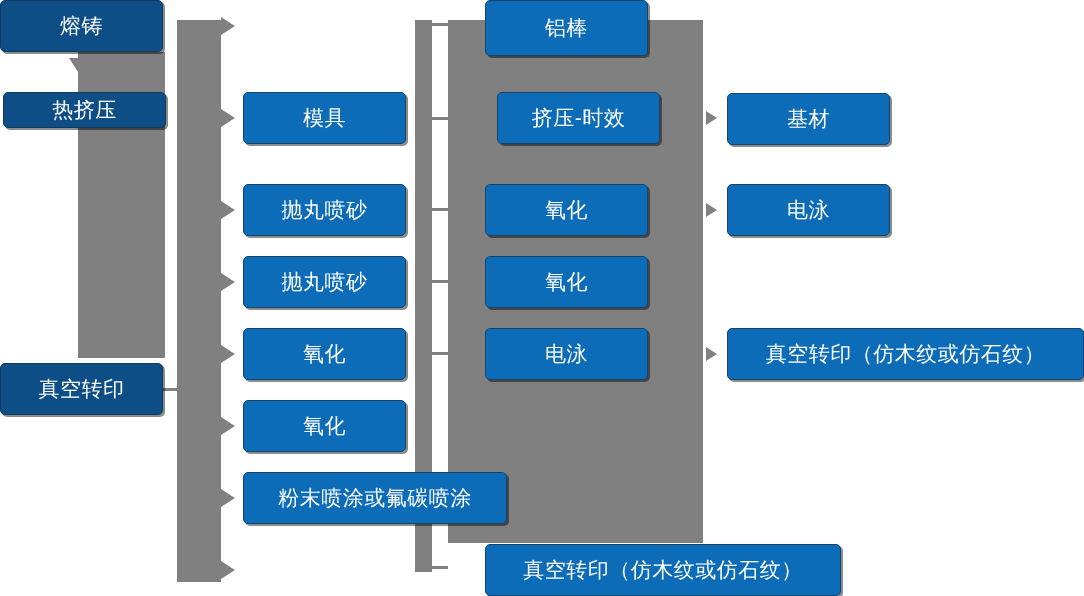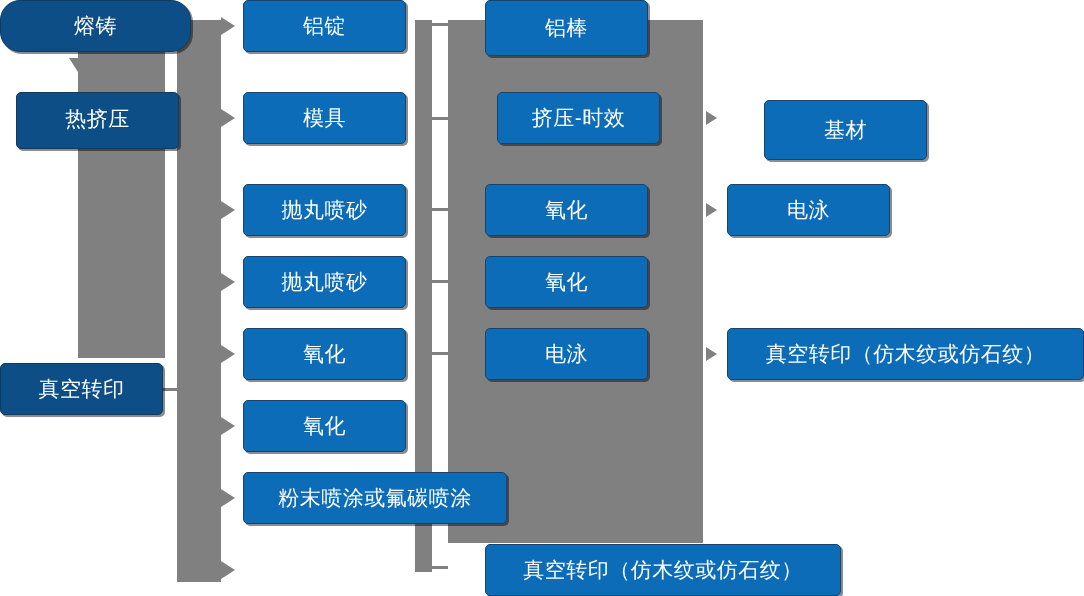--- a/index.html
+++ b/index.html
@@ -108,33 +108,30 @@
   <div class="stem" style="left:432px; top:117px; width:16px;"></div>
   <div class="stem" style="left:432px; top:208px; width:16px;"></div>
   <div class="stem" style="left:432px; top:280px; width:16px;"></div>
   <div class="stem" style="left:432px; top:352px; width:16px;"></div>
   <div class="stem" style="left:432px; top:566px; width:16px;"></div>
 
   <div class="small-arrow-right" style="left:706px; top:111px;"></div>
   <div class="small-arrow-right" style="left:706px; top:203px;"></div>
   <div class="small-arrow-right" style="left:706px; top:347px;"></div>
 
-  <div class="box dark" style="left:0px; top:0px; width:191px; height:52px;border-radius:20px;">
+  <div class="box dark" style="left:0px; top:0px; width:163px; height:52px;">
     <span class="lbl">熔铸</span>
   </div>
-  <div class="box dark" style="left:16px; top:92px; width:163px; height:57px;font-family:Liberation Mono, monospace;">
+  <div class="box dark" style="left:3px; top:92px; width:163px; height:36px;">
     <span class="lbl">热挤压</span>
   </div>
   <div class="box dark" style="left:0px; top:363px; width:163px; height:52px;">
     <span class="lbl">真空转印</span>
   </div>
 
-  <div class="box mid" style="left:243px; top:0px; width:163px; height:52px;">
-    <span class="lbl">铝锭</span>
-  </div>
   <div class="box mid" style="left:243px; top:92px; width:163px; height:52px;">
     <span class="lbl">模具</span>
   </div>
   <div class="box mid" style="left:243px; top:184px; width:163px; height:52px;">
     <span class="lbl">抛丸喷砂</span>
   </div>
   <div class="box mid" style="left:243px; top:256px; width:163px; height:52px;">
     <span class="lbl">抛丸喷砂</span>
   </div>
   <div class="box mid" style="left:243px; top:328px; width:163px; height:52px;">
@@ -159,21 +156,21 @@
   <div class="box mid" style="left:485px; top:256px; width:163px; height:52px;">
     <span class="lbl">氧化</span>
   </div>
   <div class="box mid" style="left:485px; top:328px; width:163px; height:52px;">
     <span class="lbl">电泳</span>
   </div>
   <div class="box mid" style="left:485px; top:544px; width:356px; height:52px;">
     <span class="lbl">真空转印（仿木纹或仿石纹）</span>
   </div>
 
-  <div class="box mid" style="left:727px; top:100px; width:163px; height:60px;margin-left:37px;">
+  <div class="box mid" style="left:727px; top:93px; width:163px; height:52px;">
     <span class="lbl">基材</span>
   </div>
   <div class="box mid" style="left:727px; top:184px; width:163px; height:52px;">
     <span class="lbl">电泳</span>
   </div>
   <div class="box mid" style="left:727px; top:328px; width:357px; height:52px;">
     <span class="lbl">真空转印（仿木纹或仿石纹）</span>
   </div>
 
 </div>

